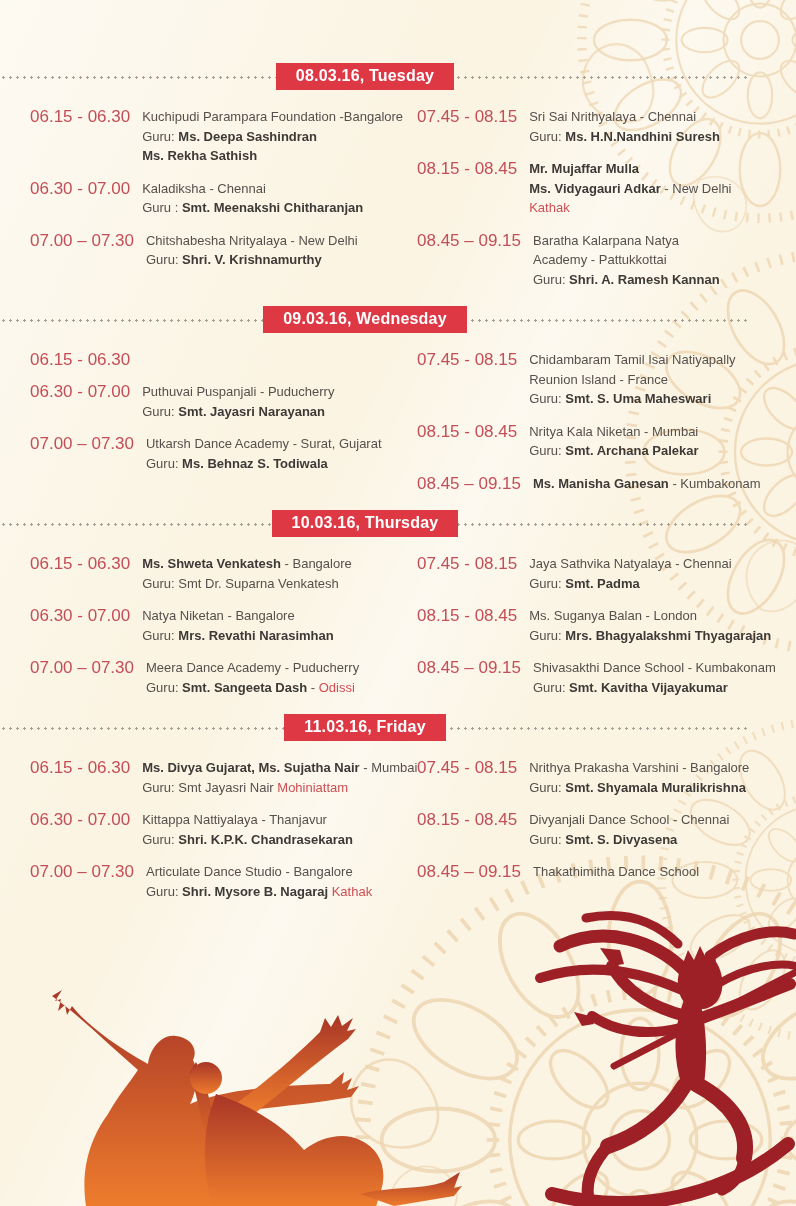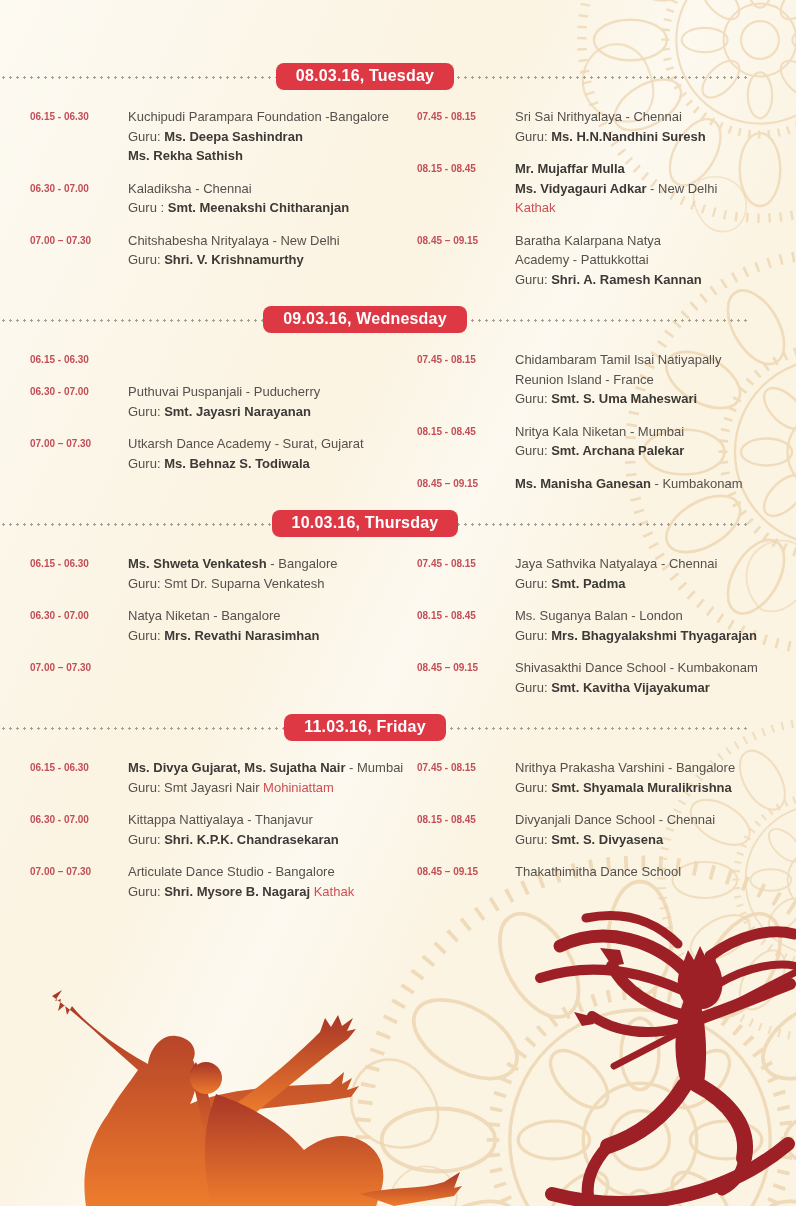--- a/index.html
+++ b/index.html
@@ -21,30 +21,30 @@
   .dotline{
     position:absolute;left:0;right:46px;top:13px;height:3px;
     background-image:radial-gradient(circle,#a59e94 1.1px,rgba(0,0,0,0) 1.3px);
     background-size:7px 3px;background-repeat:repeat-x;
   }
   .date-badge{
     position:relative;width:max-content;margin:0 auto;
     transform:translateX(-33px);
     background:var(--badge-red,#de3845);
     color:#fff;font-weight:700;font-size:16px;
-    padding:4px 20px 5px;border-radius:8px;letter-spacing:.2px;
+    padding:4px 20px 5px;border-radius:0;letter-spacing:.2px;
   }
   .cols{display:grid;grid-template-columns:387px 1fr;}
   .col{display:flex;flex-direction:column;gap:13px;}
   .col-left{padding-left:30px;}
   .col-right{padding-left:30px;}
   .entry{display:flex;align-items:flex-start;}
   .time{
     flex:0 0 86px;color:var(--time-red,#c34e57);
-    font-weight:700;font-size:10px;line-height:19px;white-space:nowrap;
+    font-weight:400;font-size:17px;line-height:19px;white-space:nowrap;
   }
   .details{padding-left:12px;font-size:13px;line-height:19.5px;color:var(--text,#55504c);white-space:nowrap;}
   .details .b{font-weight:700;color:var(--text-bold,#3d3936);}
   .details .r{color:var(--accent-red,#cf4e53);}
 </style>
 </head>
 <body>
 
 <div class="page" style="--bg: #fbf4e3; --badge-red: #de3845; --time-red: #c34e57; --accent-red: #cf4e53; --text: #55504c; --text-bold: #3d3936;">
 
@@ -230,20 +230,24 @@
   <div class="entry">
     <div class="time">06.30 - 07.00</div>
     <div class="details">
                 <div><span>Natya Niketan - Bangalore</span></div>
                 <div><span>Guru: </span><span class="b">Mrs. Revathi Narasimhan</span></div>
               </div>
   </div>
 
   <div class="entry">
     <div class="time">07.00 – 07.30</div>
+    <div class="details">
+                <div><span>Meera Dance Academy - Puducherry</span></div>
+                <div><span>Guru: </span><span class="b">Smt. Sangeeta Dash</span><span> - </span><span class="r">Odissi</span></div>
+              </div>
   </div>
 </div>
       <div class="col col-right">
   <div class="entry">
     <div class="time">07.45 - 08.15</div>
     <div class="details">
                 <div><span>Jaya Sathvika Natyalaya - Chennai</span></div>
                 <div><span>Guru: </span><span class="b">Smt. Padma</span></div>
               </div>
   </div>

